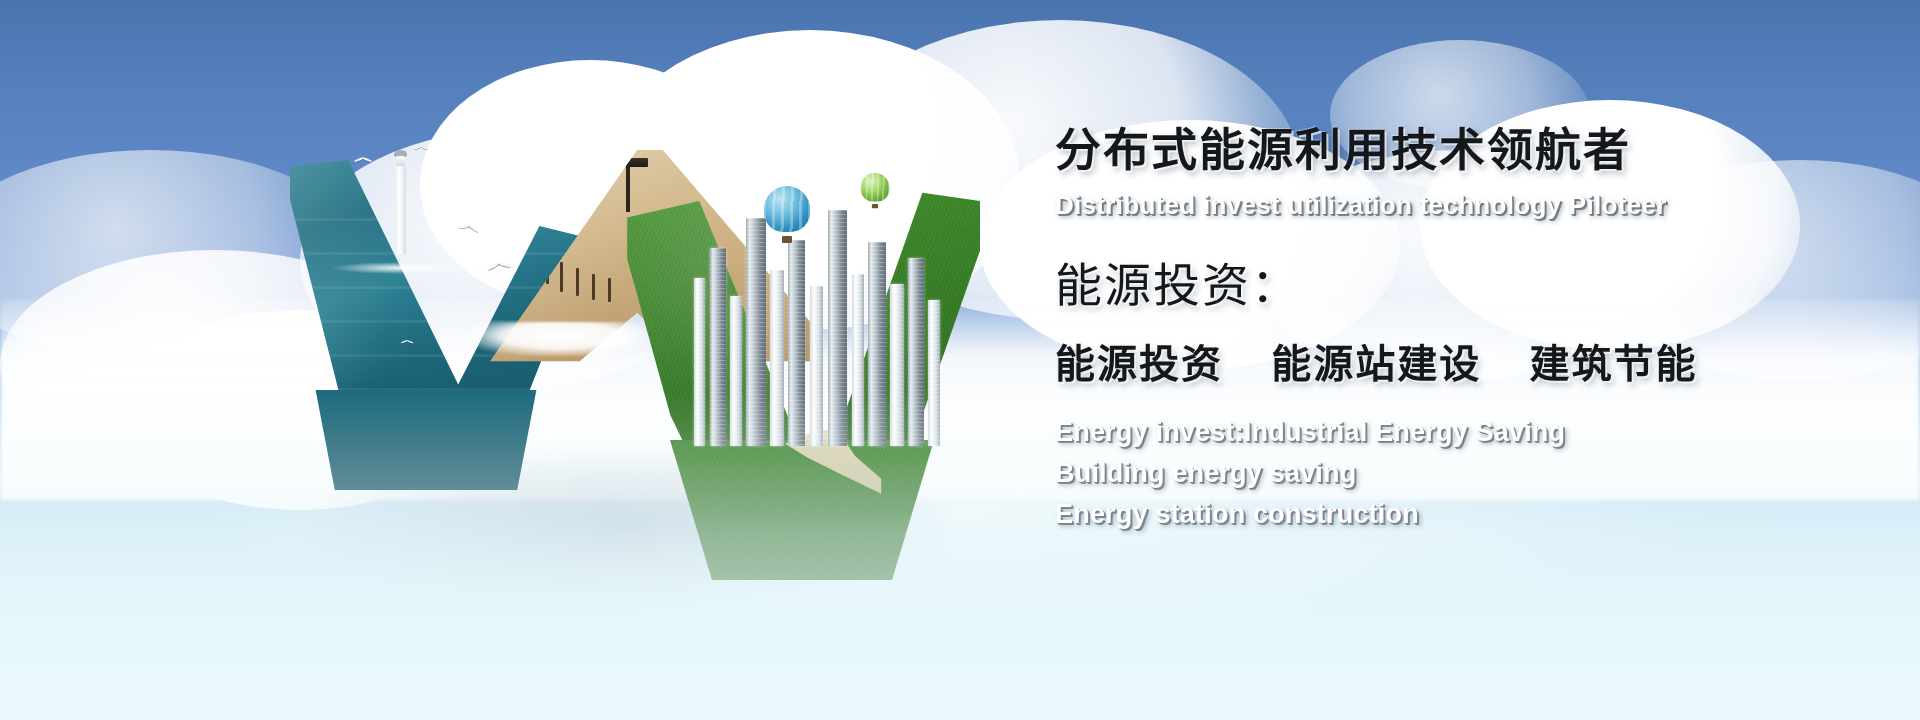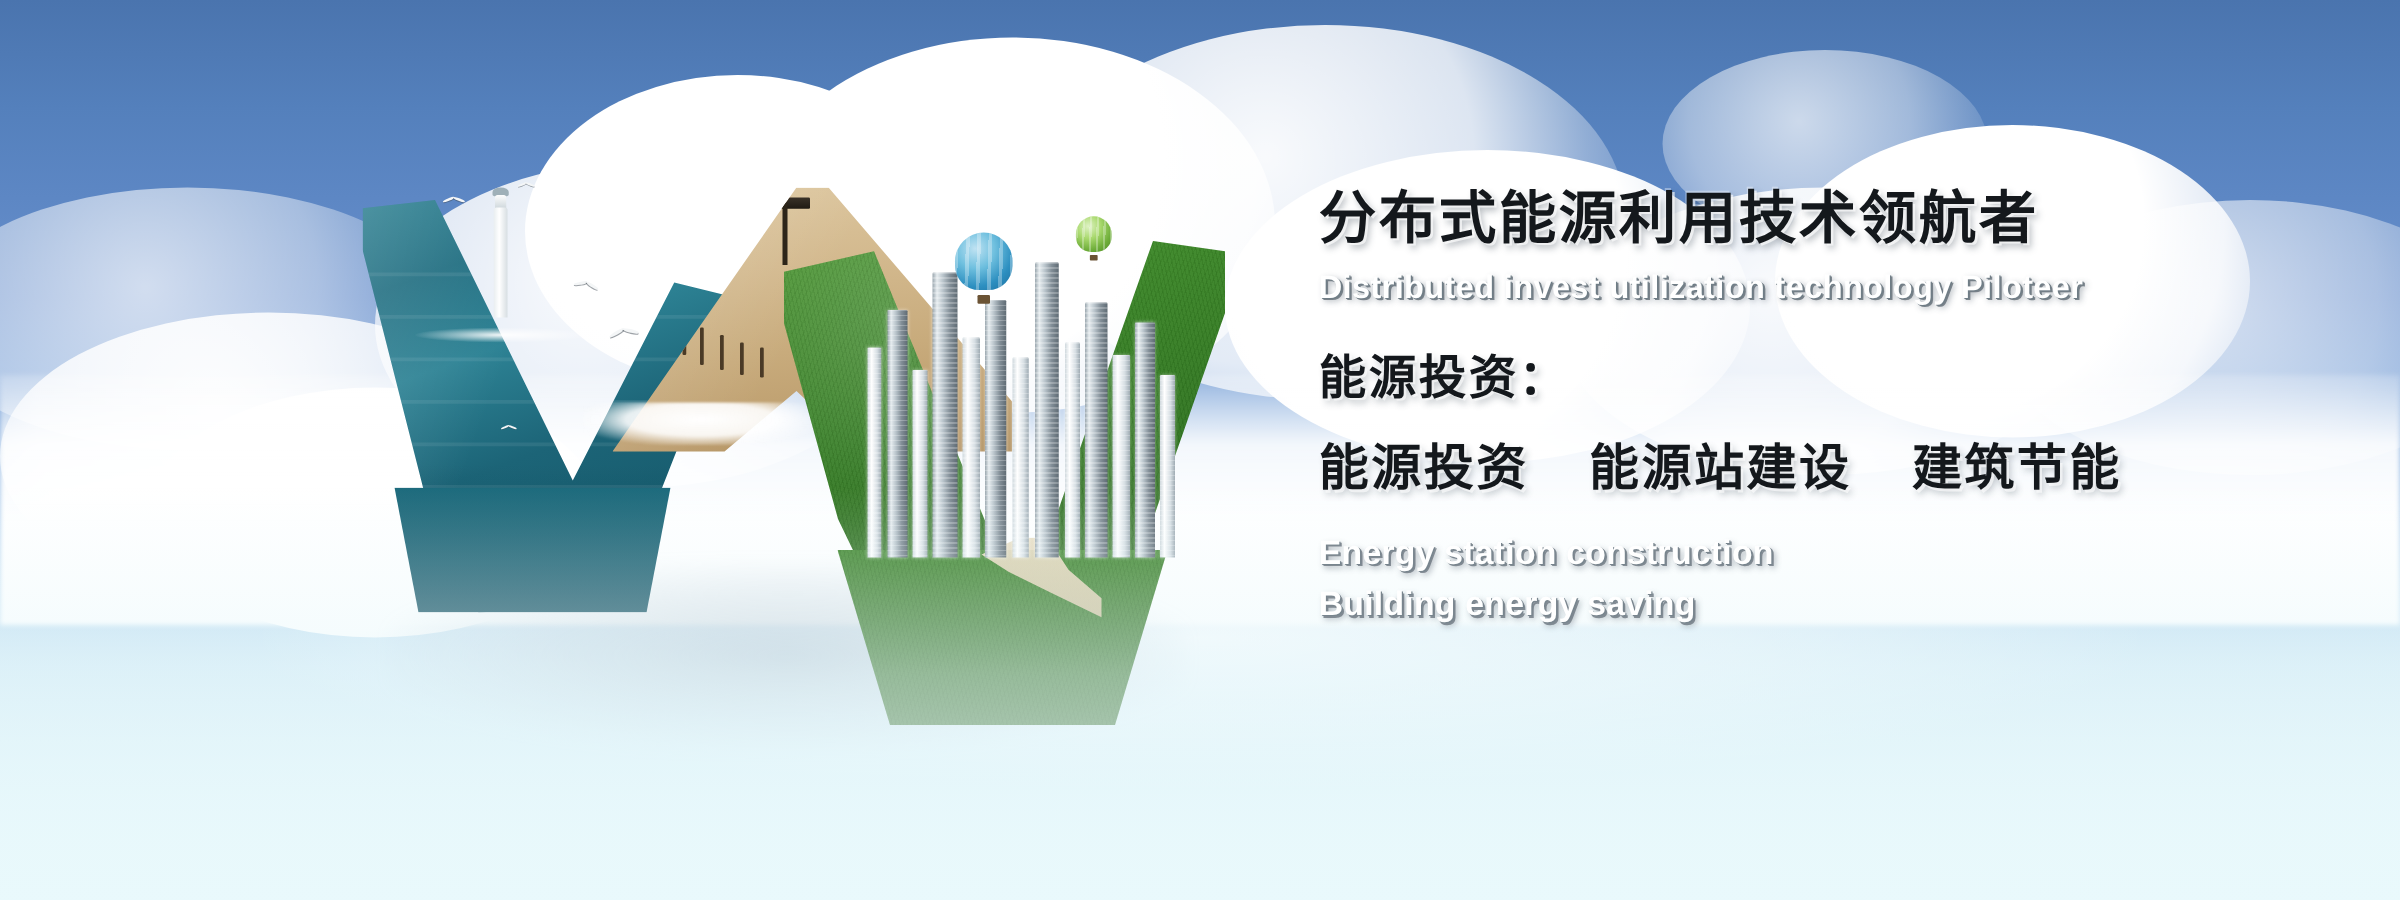--- a/index.html
+++ b/index.html
@@ -195,42 +195,42 @@
     opacity:.55;
   }
   .balloon .basket{
     position:absolute;left:18px;top:50px;width:10px;height:7px;background:#6b5334;border-radius:1px;
   }
   .balloon.green .bag{
     background:radial-gradient(circle at 35% 28%,#dff2c5 0%,#a9d96e 35%,#6fae3a 68%,#4d8a25 100%);
   }
 
   
-  .copy{position:absolute;left:1055px;top:150px;width:800px;}
+  .copy{position:absolute;left:1055px;top:126px;width:800px;}
 
   .headline{
     font-size:46px;font-weight:bold;letter-spacing:2px;color:#14181c;line-height:1.08;
     text-shadow:
       2px 2px 0 rgba(255,255,255,.65),
       -1px -1px 0 rgba(255,255,255,.35),
       3px 4px 6px rgba(40,55,70,.35);
     white-space:nowrap;
   }
   .sub-en{
     margin-top:14px;
     font-size:26px;font-weight:bold;color:#ffffff;letter-spacing:.3px;
     text-shadow:
       1px 1px 0 #6f7d86,
       2px 2px 0 rgba(90,100,110,.75),
       3px 3px 5px rgba(60,75,90,.45);
     white-space:nowrap;
   }
   .lead-cn{
     margin-top:26px;
-    font-size:38px;font-weight:bold;color:#14181c;letter-spacing:2px;
+    font-size:47px;font-weight:normal;color:#14181c;letter-spacing:2px;
     text-shadow:2px 2px 0 rgba(255,255,255,.6),3px 4px 6px rgba(40,55,70,.3);
     white-space:nowrap;
   }
   .items-cn{
     margin-top:16px;
     font-size:40px;font-weight:bold;color:#14181c;letter-spacing:2px;
     text-shadow:2px 2px 0 rgba(255,255,255,.6),3px 4px 6px rgba(40,55,70,.3);
     white-space:nowrap;
   }
   .items-cn .gap{display:inline-block;width:22px;}
@@ -358,19 +358,20 @@
 
     <div class="items-cn">
       <span>能源投资</span>
       <span class="gap"></span>
       <span>能源站建设</span>
       <span class="gap"></span>
       <span>建筑节能</span>
     </div>
 
     <div class="en-list">
+      <div class="en-line">Energy invest:Industrial Energy Saving</div>
+      <div class="en-line">Building energy saving</div>
       <div class="en-line">Energy station construction</div>
-      <div class="en-line">Building energy saving</div>
     </div>
 
   </div>
 
 </div>
 
 </body></html>

